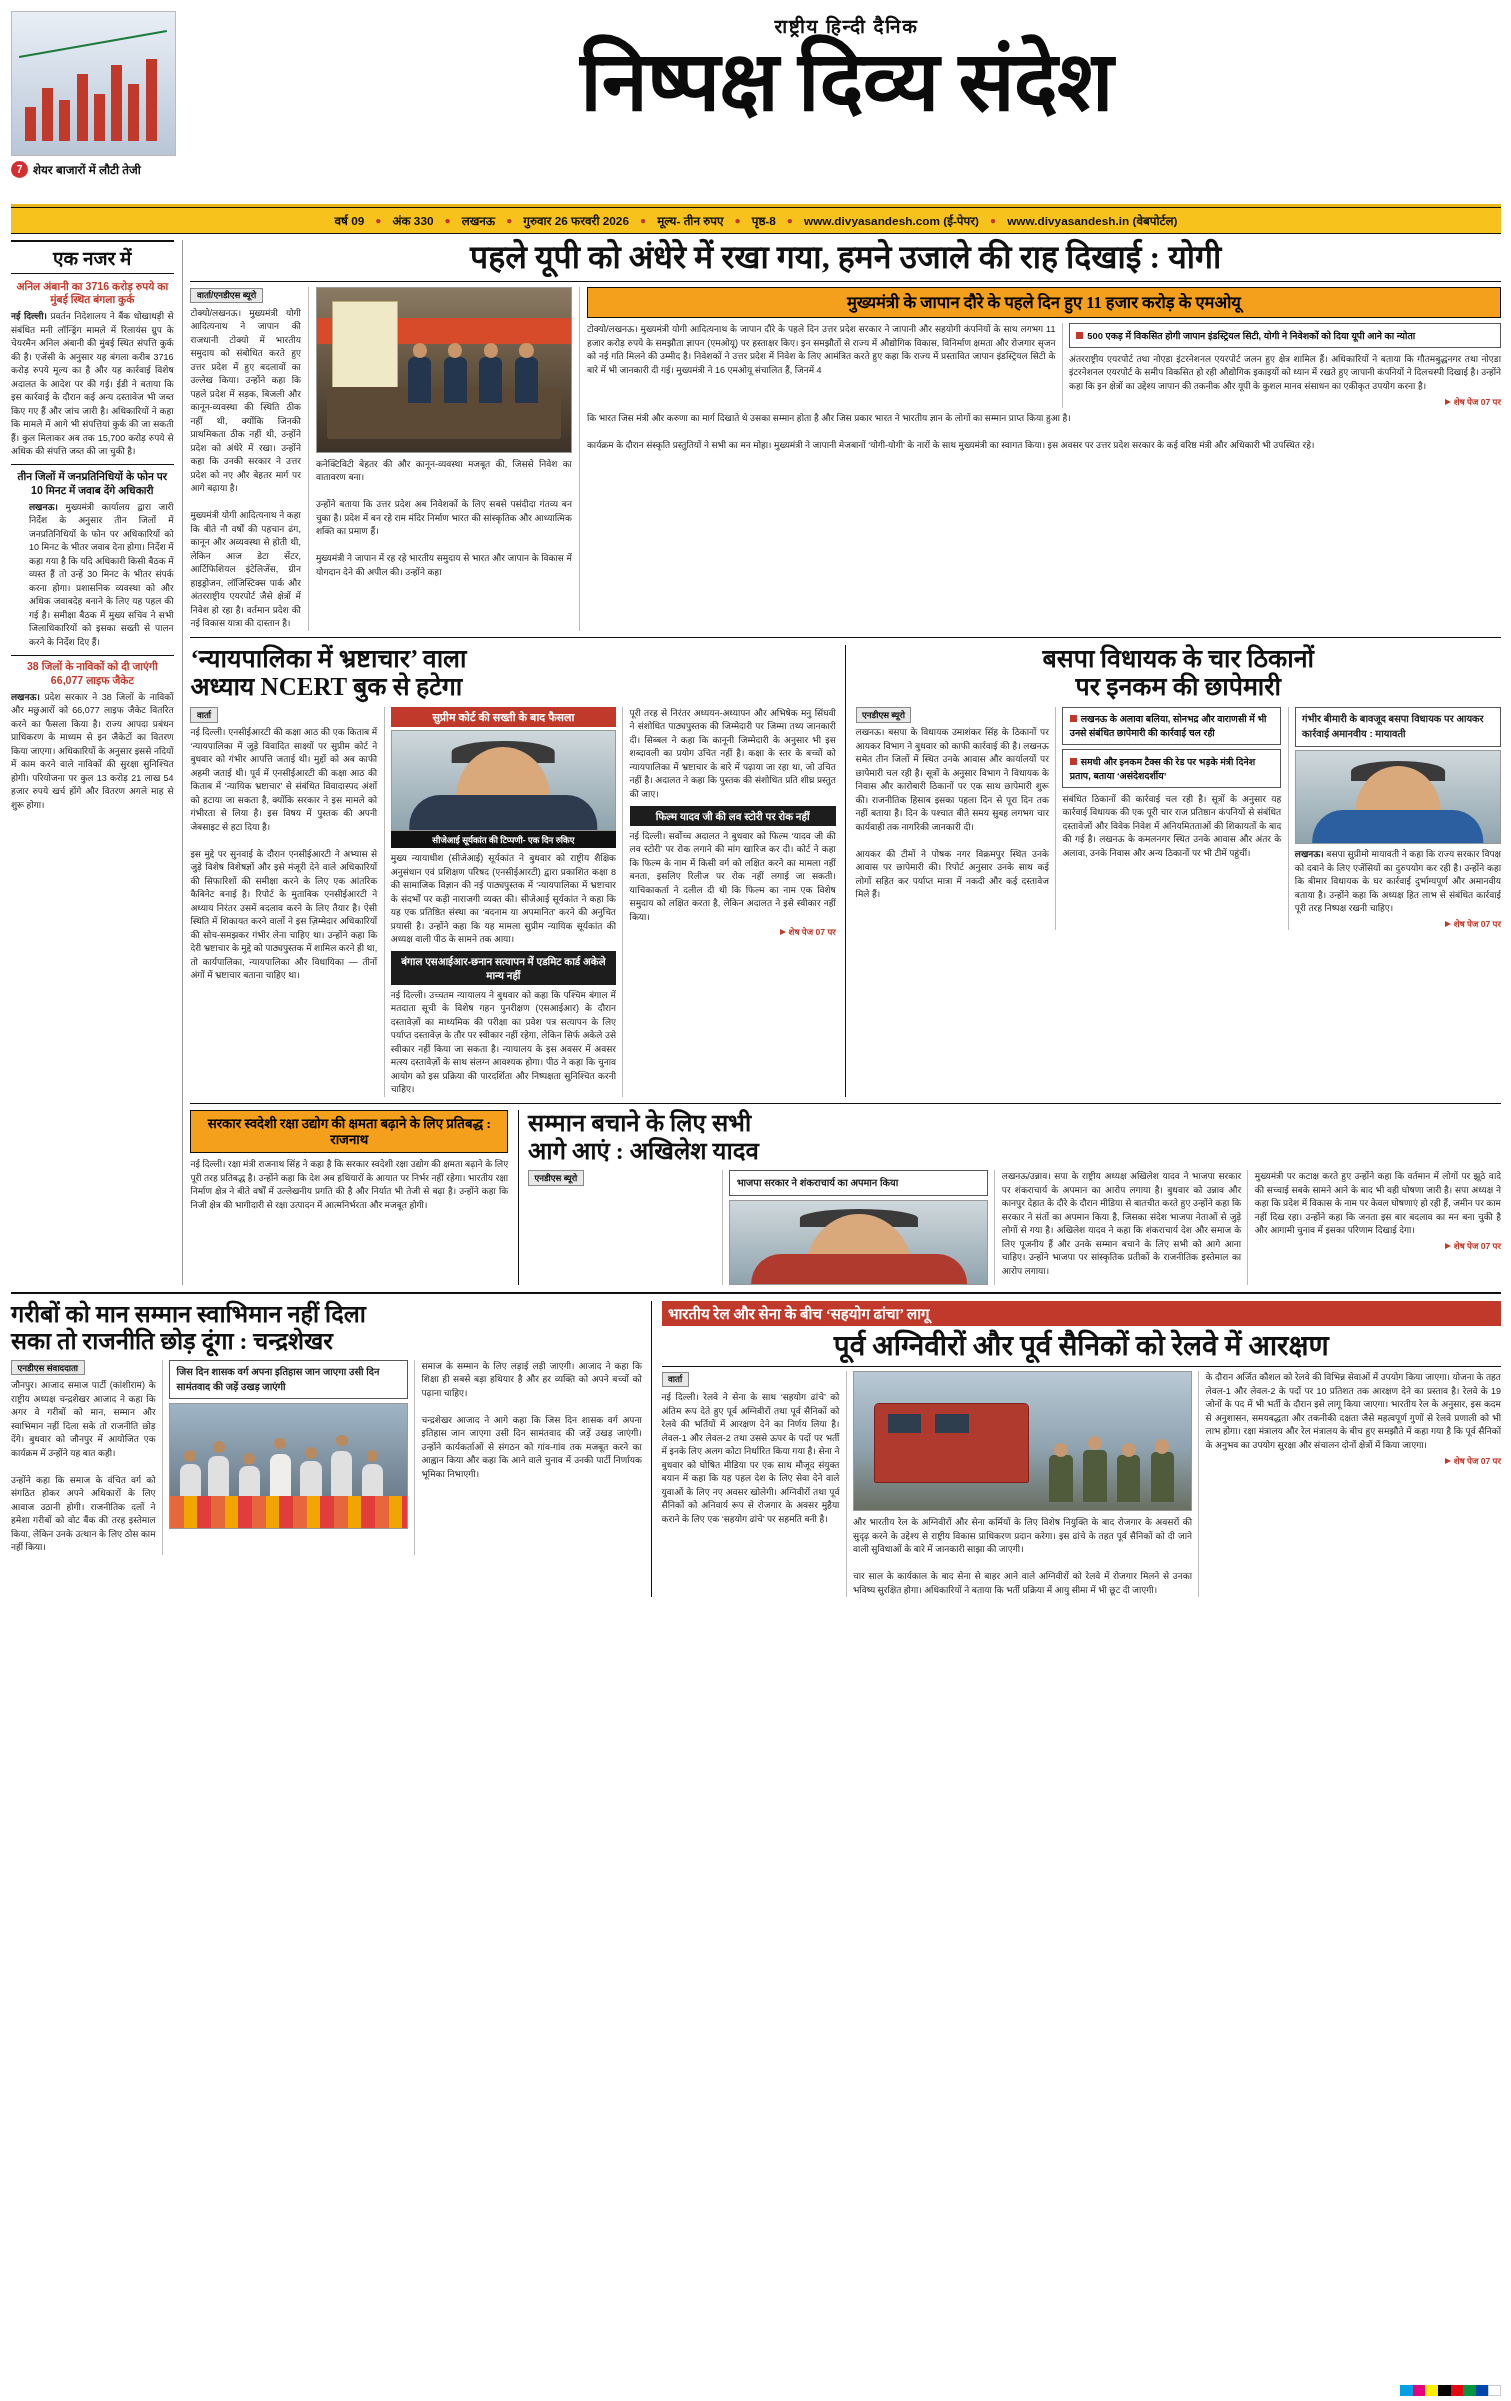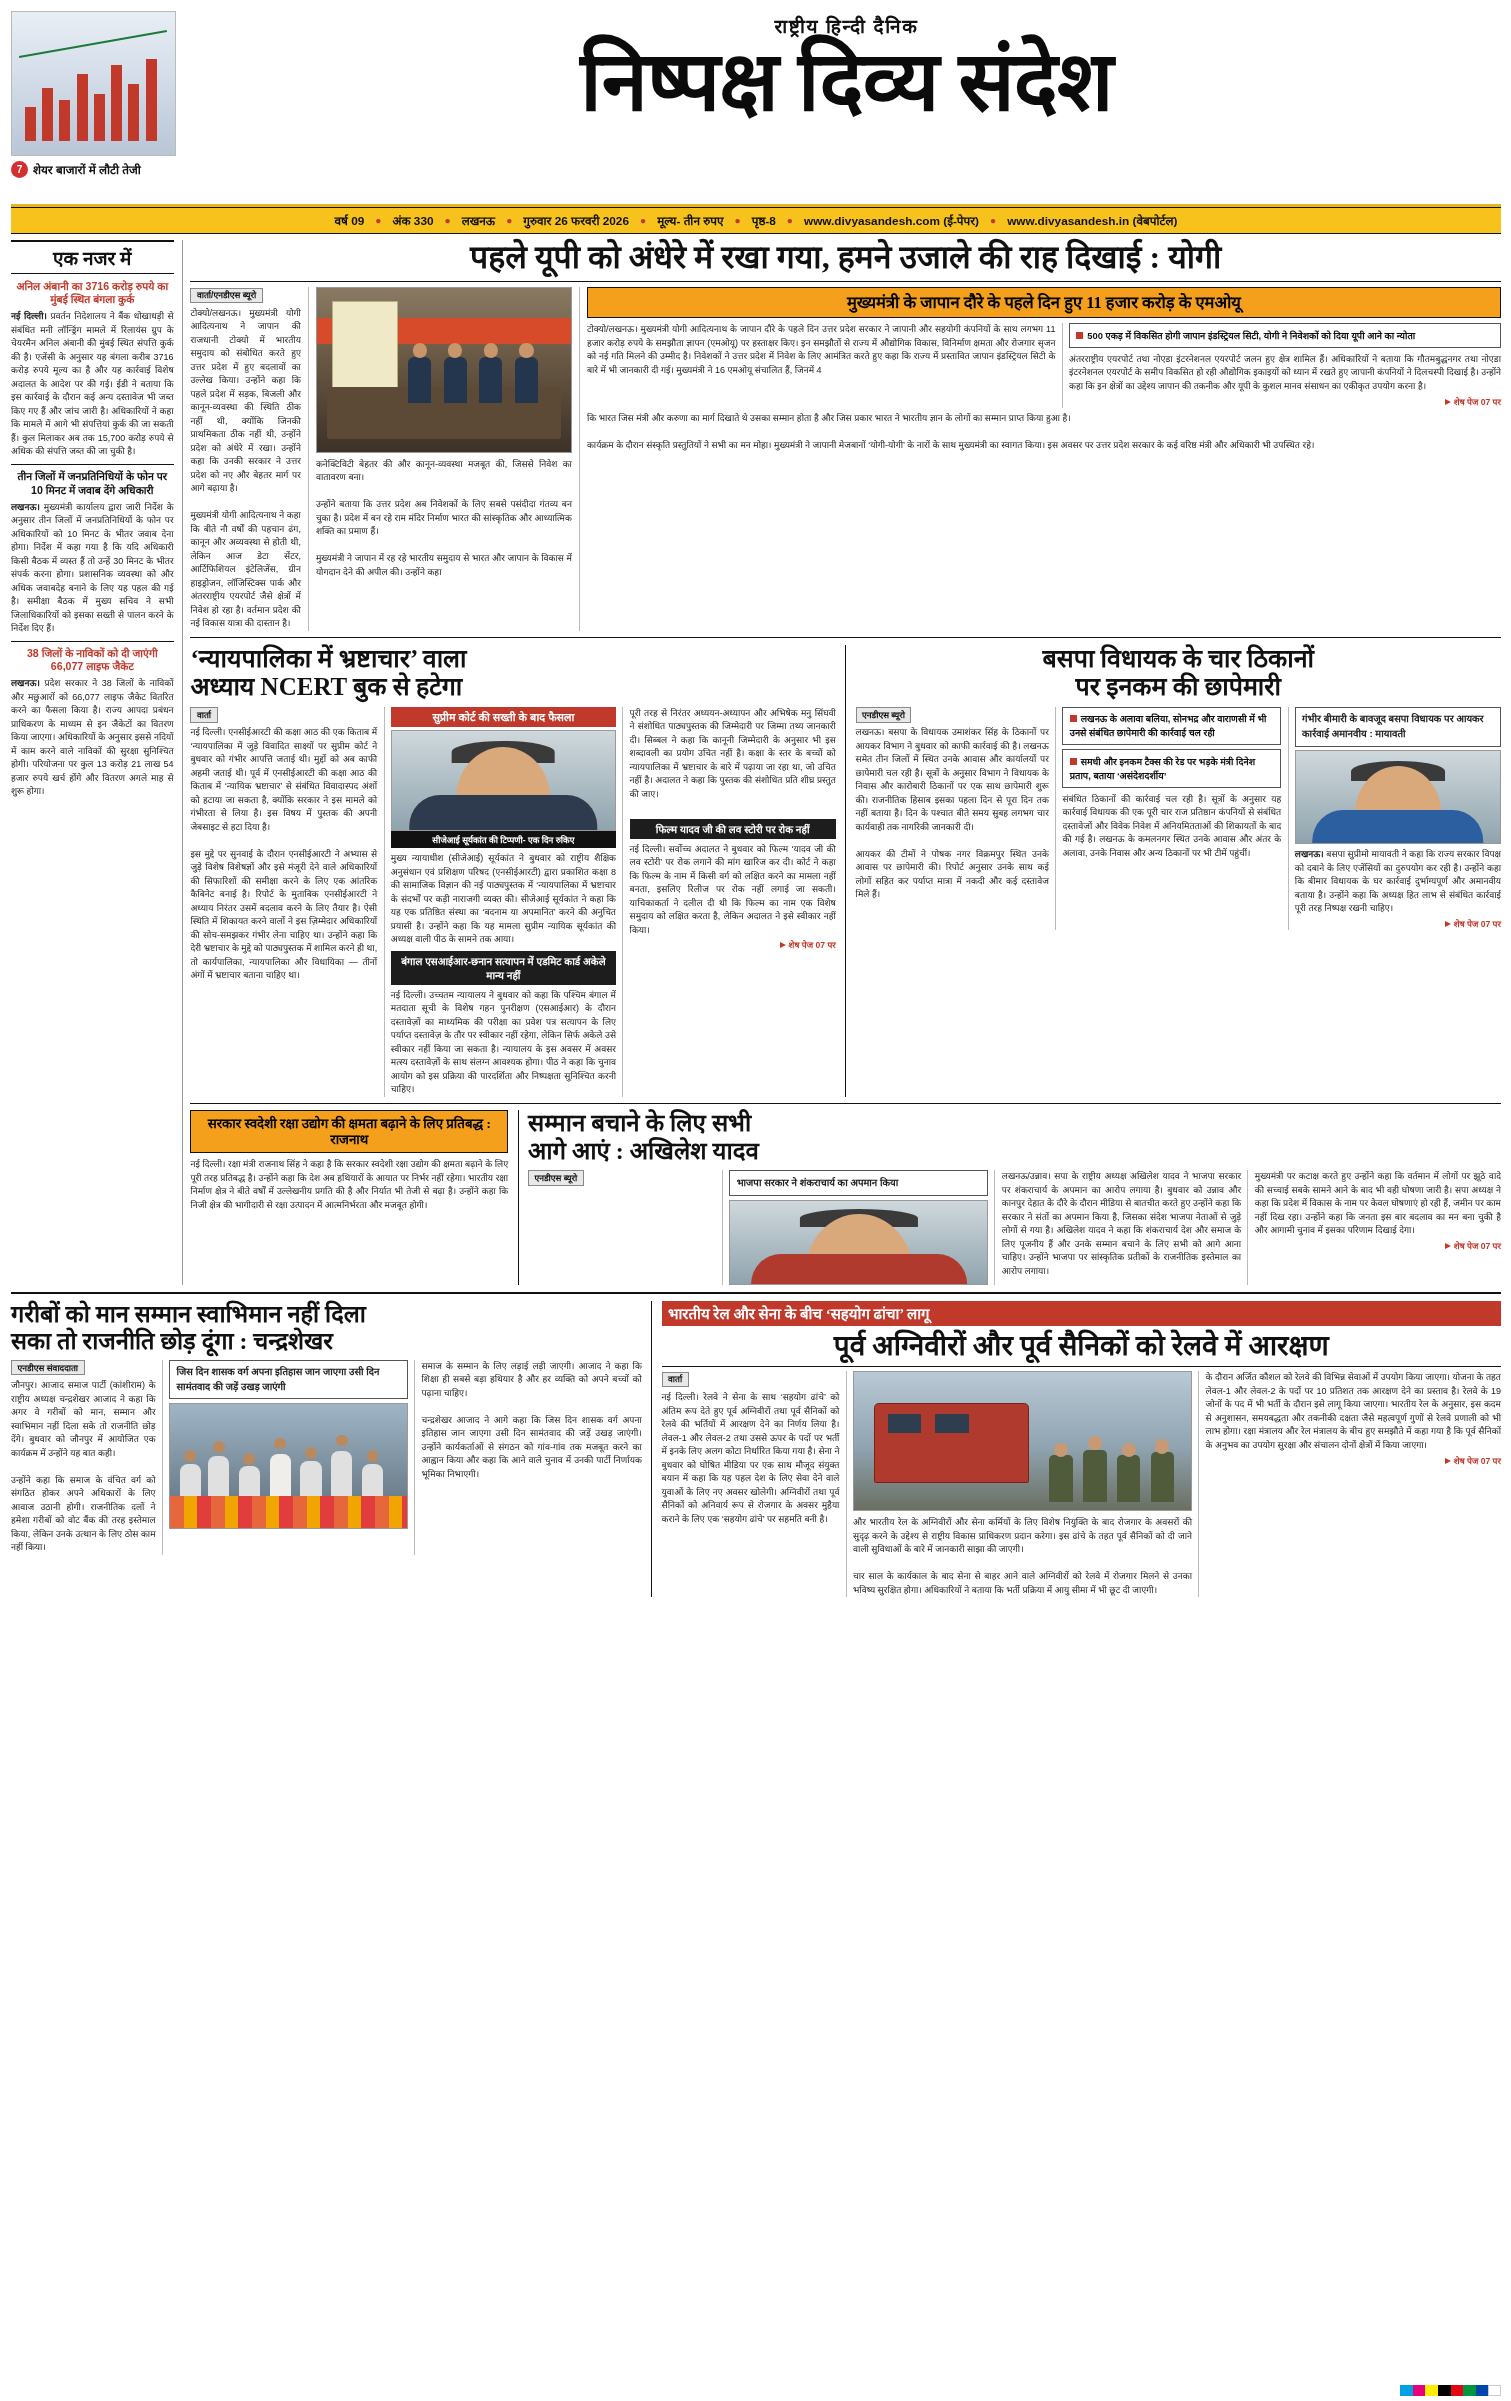--- a/index.html
+++ b/index.html
@@ -227,21 +227,21 @@
           <div style="margin-top:3.1px;" class="body-col">
             <b>नई दिल्ली।</b>
             <span>प्रवर्तन निदेशालय ने बैंक धोखाधड़ी से संबंधित मनी लॉन्ड्रिंग मामले में रिलायंस ग्रुप के चेयरमैन अनिल अंबानी की मुंबई स्थित संपत्ति कुर्क की है। एजेंसी के अनुसार यह बंगला करीब 3716 करोड़ रुपये मूल्य का है और यह कार्रवाई विशेष अदालत के आदेश पर की गई। ईडी ने बताया कि इस कार्रवाई के दौरान कई अन्य दस्तावेज भी जब्त किए गए हैं और जांच जारी है। अधिकारियों ने कहा कि मामले में आगे भी संपत्तियां कुर्क की जा सकती हैं। कुल मिलाकर अब तक 15,700 करोड़ रुपये से अधिक की संपत्ति जब्त की जा चुकी है।</span>
           </div>
         </div>
 
         <div style="border-top:0.8px solid #111;margin:5.5px 0 4.7px;"></div>
 
         <div>
           <div style="font-size:10.6px;font-weight:bold;color:#111;line-height:1.3;text-align:center;">तीन जिलों में जनप्रतिनिधियों के फोन पर 10 मिनट में जवाब देंगे अधिकारी</div>
-          <div style="margin-top:3.1px;" class="body-col">
+          <div style="margin-top:3.1px;margin-left:18px;" class="body-col">
             <b>लखनऊ।</b>
             <span>मुख्यमंत्री कार्यालय द्वारा जारी निर्देश के अनुसार तीन जिलों में जनप्रतिनिधियों के फोन पर अधिकारियों को 10 मिनट के भीतर जवाब देना होगा। निर्देश में कहा गया है कि यदि अधिकारी किसी बैठक में व्यस्त हैं तो उन्हें 30 मिनट के भीतर संपर्क करना होगा। प्रशासनिक व्यवस्था को और अधिक जवाबदेह बनाने के लिए यह पहल की गई है। समीक्षा बैठक में मुख्य सचिव ने सभी जिलाधिकारियों को इसका सख्ती से पालन करने के निर्देश दिए हैं।</span>
           </div>
         </div>
 
         <div style="border-top:0.8px solid #111;margin:5.5px 0 4.7px;"></div>
 
         <div>
           <div style="font-size:10.6px;font-weight:bold;color:#c0392b;line-height:1.3;text-align:center;">38 जिलों के नाविकों को दी जाएंगी 66,077 लाइफ जैकेट</div>
           <div style="margin-top:3.1px;" class="body-col">
@@ -339,21 +339,21 @@
                               <div class="hd"></div>
                               <div class="torso"></div>
                     </div>
                     <div class="cap-band">सीजेआई सूर्यकांत की टिप्पणी- एक दिन रुकिए</div>
                     <div class="body-col" style="margin-top:3.9px;">मुख्य न्यायाधीश (सीजेआई) सूर्यकांत ने बुधवार को राष्ट्रीय शैक्षिक अनुसंधान एवं प्रशिक्षण परिषद (एनसीईआरटी) द्वारा प्रकाशित कक्षा 8 की सामाजिक विज्ञान की नई पाठ्यपुस्तक में ‘न्यायपालिका में भ्रष्टाचार के संदर्भों पर कड़ी नाराजगी व्यक्त की। सीजेआई सूर्यकांत ने कहा कि यह एक प्रतिष्ठित संस्था का ‘बदनाम या अपमानित’ करने की अनुचित प्रयासी है। उन्होंने कहा कि यह मामला सुप्रीम न्यायिक सूर्यकांत की अध्यक्ष वाली पीठ के सामने तक आया।</div>
                     <div class="hdr-box-dark" style="margin-top:4.7px;">बंगाल एसआईआर-छनान सत्यापन में एडमिट कार्ड अकेले मान्य नहीं</div>
                     <div class="body-col" style="margin-top:3.1px;">नई दिल्ली। उच्चतम न्यायालय ने बुधवार को कहा कि पश्चिम बंगाल में मतदाता सूची के विशेष गहन पुनरीक्षण (एसआईआर) के दौरान दस्तावेज़ों का माध्यमिक की परीक्षा का प्रवेश पत्र सत्यापन के लिए पर्याप्त दस्तावेज़ के तौर पर स्वीकार नहीं रहेगा, लेकिन सिर्फ अकेले उसे स्वीकार नहीं किया जा सकता है। न्यायालय के इस अवसर में अवसर मत्स्य दस्तावेज़ों के साथ संलग्न आवश्यक होगा। पीठ ने कहा कि चुनाव आयोग को इस प्रक्रिया की पारदर्शिता और निष्पक्षता सुनिश्चित करनी चाहिए।</div>
                   </td>
                   <td style="padding-left:6.3px;border-left:0.8px solid #bbb;">
                     <div class="body-col">पूरी तरह से निरंतर अध्ययन-अध्यापन और अभिषेक मनु सिंघवी ने संशोधित पाठ्यपुस्तक की जिम्मेदारी पर जिम्मा तथ्य जानकारी दी। सिब्बल ने कहा कि कानूनी जिम्मेदारी के अनुसार भी इस शब्दावली का प्रयोग उचित नहीं है। कक्षा के स्तर के बच्चों को न्यायपालिका में भ्रष्टाचार के बारे में पढ़ाया जा रहा था, जो उचित नहीं है। अदालत ने कहा कि पुस्तक की संशोधित प्रति शीघ्र प्रस्तुत की जाए।</div>
-                    <div class="hdr-box-dark" style="margin-top:18px;">फिल्म यादव जी की लव स्टोरी पर रोक नहीं</div>
+                    <div class="hdr-box-dark" style="margin-top:5px;">फिल्म यादव जी की लव स्टोरी पर रोक नहीं</div>
                     <div class="body-col" style="margin-top:3.1px;">नई दिल्ली। सर्वोच्च अदालत ने बुधवार को फिल्म ‘यादव जी की लव स्टोरी’ पर रोक लगाने की मांग खारिज कर दी। कोर्ट ने कहा कि फिल्म के नाम में किसी वर्ग को लक्षित करने का मामला नहीं बनता, इसलिए रिलीज पर रोक नहीं लगाई जा सकती। याचिकाकर्ता ने दलील दी थी कि फिल्म का नाम एक विशेष समुदाय को लक्षित करता है, लेकिन अदालत ने इसे स्वीकार नहीं किया।</div>
                     <span class="jump">
                       <span class="tri"></span>
                       <span>शेष पेज 07 पर</span>
                     </span>
                   </td>
                 </tr>
               </tbody>
                     </table>
             </td>

